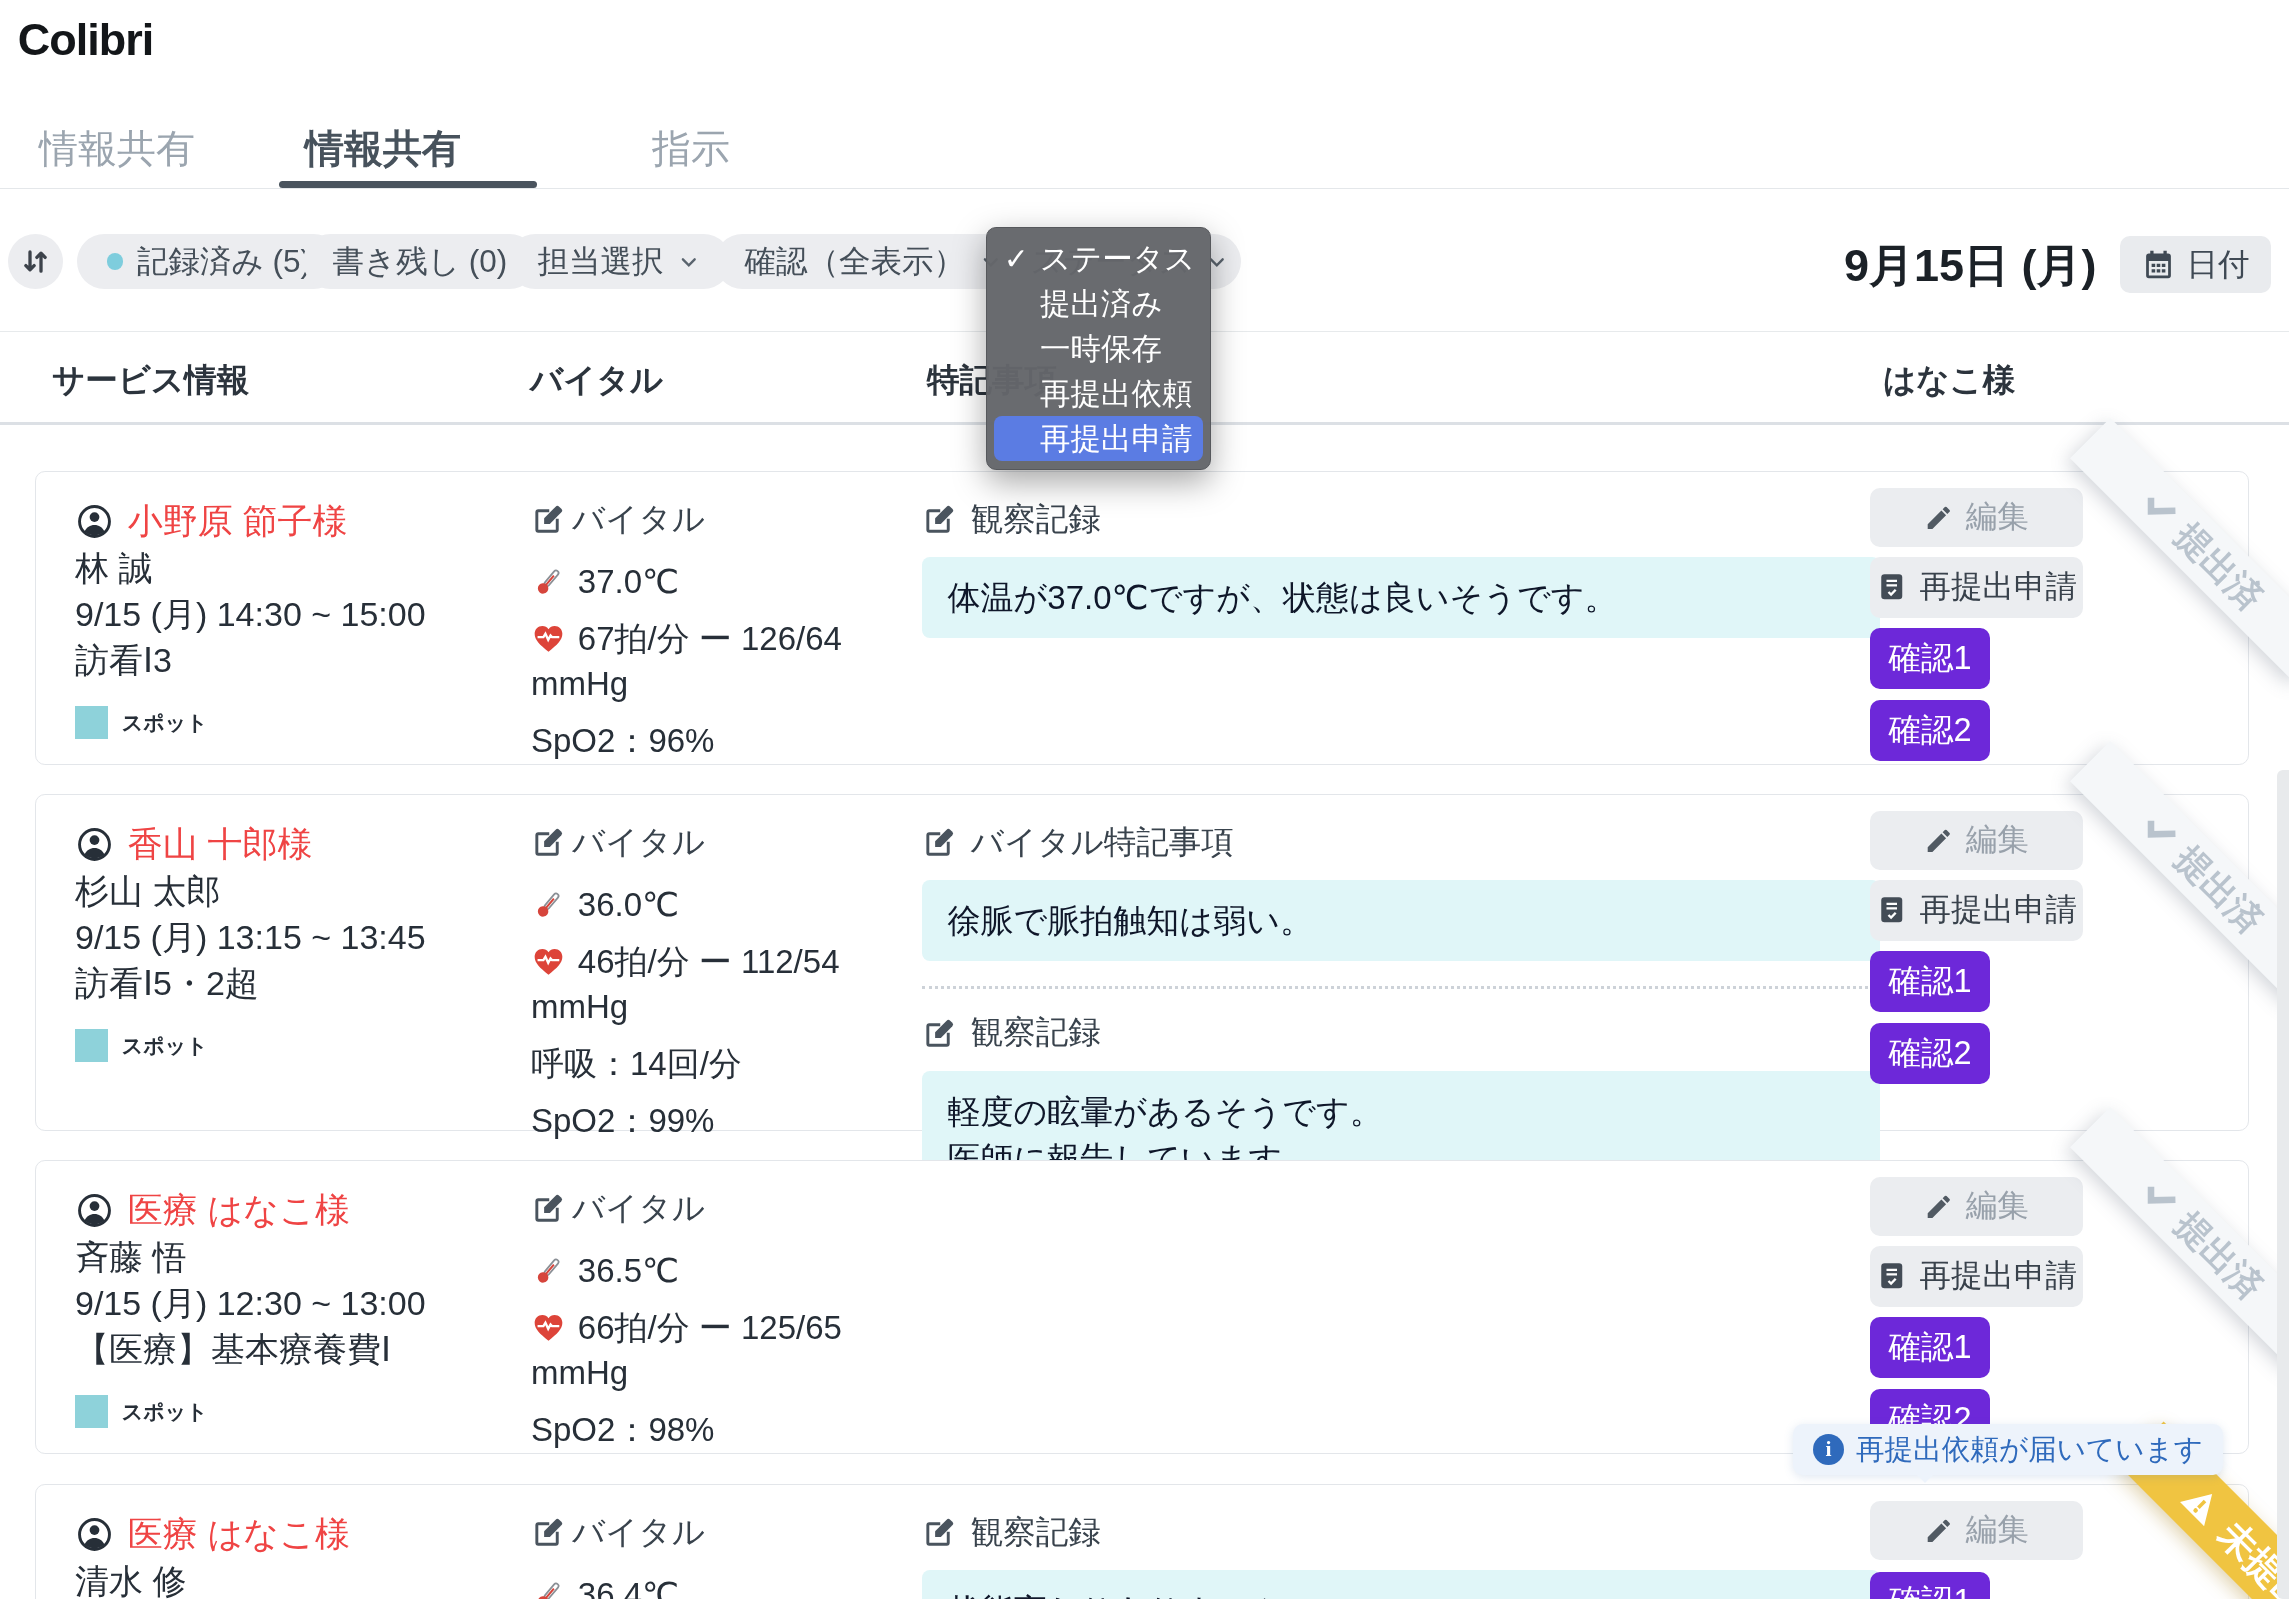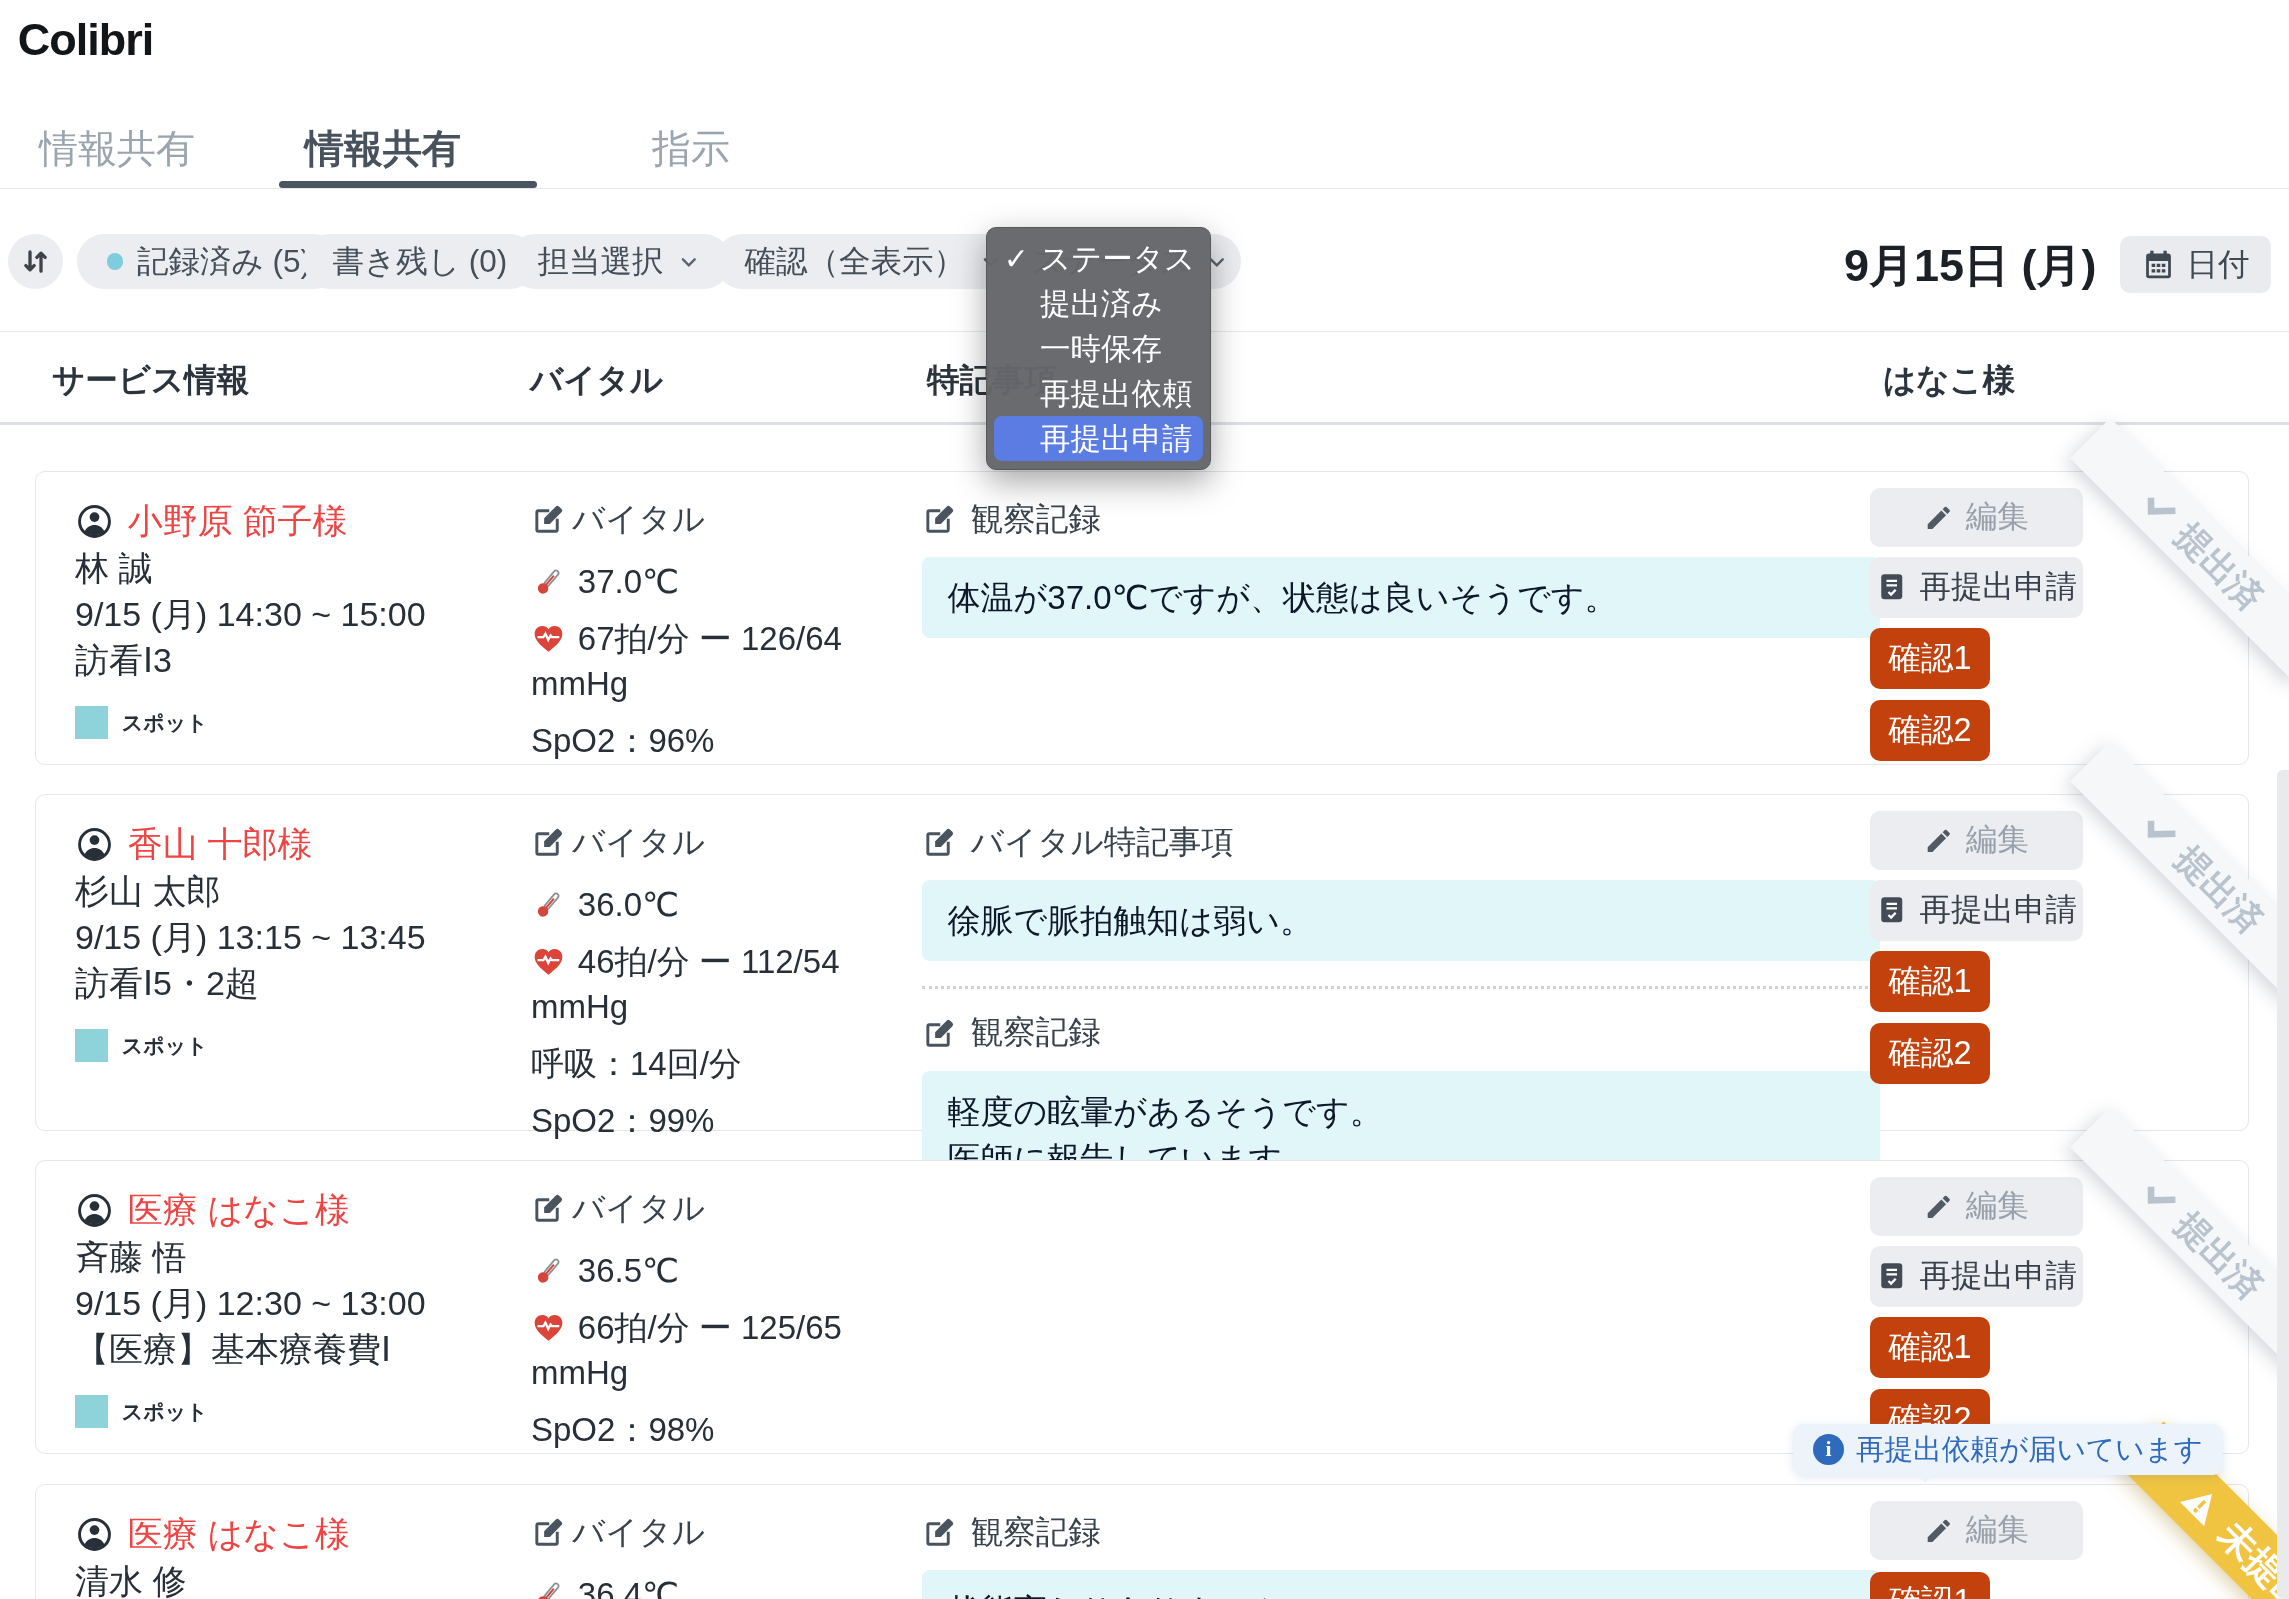--- a/index.html
+++ b/index.html
@@ -40,21 +40,21 @@
   .sec-heading { display:flex; align-items:center; font-size:32.5px; color:#39434d; white-space:nowrap; }
   .vline { display:flex; align-items:center; gap:11.8px; font-size:33px; line-height:45px; color:#272f38; margin-top:11.8px; white-space:nowrap; }
   .vline.cont { margin-top:0; }
   .col-notes { position:absolute; left:886px; top:25.6px; width:958px; }
   .note-box { margin-top:15.8px; background:#e0f6f8; border-radius:7.9px; padding:16.7px 25.6px; font-size:33px; line-height:47px; color:#0f172a; }
   .note-divider { margin-top:25.6px; border-top:3.9px dotted #cdd2d8; }
   .col-actions { position:absolute; left:1834px; top:15.8px; width:256px; }
   .btn { display:flex; align-items:center; justify-content:center; gap:11.8px; border-radius:9.9px; font-size:31.5px; cursor:pointer; white-space:nowrap;text-align:center; }
   .btn-edit { width:213px; height:59px; background:#ebedf0; color:#98a1ab; }
   .btn-resubmit { width:213px; height:61px; background:#ebedf0; color:#39424c; margin-top:9.9px; }
-  .btn-confirm { width:120px; height:61px; background:#c2410c; color:#fff; margin-top:10.8px; font-size:32.5px; }
+  .btn-confirm { width:120px; height:61px; background:#6d28d9; color:#fff; margin-top:10.8px; font-size:32.5px; }
   
   .ribbon { position:absolute; display:flex; align-items:center; justify-content:center; gap:13.8px; transform:rotate(45deg); z-index:5; font-weight:700; }
   .ribbon-submitted { top:49px; right:-111px; width:315px; height:57px; background:#f5f7f9; color:#b9c3cd; font-size:35px; box-shadow:0 5.9px 17.7px rgba(110,120,135,0.30); }
   .ribbon-unsubmitted { top:31.5px; right:-146px; width:296px; height:63px; background:#f0c441; color:#fff; font-size:37px; box-shadow:0 5.9px 17.7px rgba(170,130,30,0.35); }
   
   .notif { position:absolute; left:1793px; top:1424px; height:51px; padding:0 19.7px; background:#edf3fb; border-radius:9.9px; display:flex; align-items:center; gap:11.8px; color:#2f6abc; font-size:28.6px; white-space:nowrap; z-index:20; box-shadow:0 2px 9.9px rgba(80,120,180,0.18); }
   .notif:after { content:""; position:absolute; left:122px; bottom:-17.7px; border:10.8px solid transparent; border-top-color:#edf3fb; }
   .info-ic { width:31.5px; height:31.5px; border-radius:50%; background:#2f6abc; color:#fff; font-size:21.7px; font-weight:700; display:flex; align-items:center; justify-content:center; font-family:"Liberation Serif",serif; }
   .scroll-strip { position:absolute; right:0; top:770px; width:11.8px; height:829px; background:#e8eaec; border-radius:5.9px 0 0 5.9px; z-index:45; }
   svg { display:block; }

